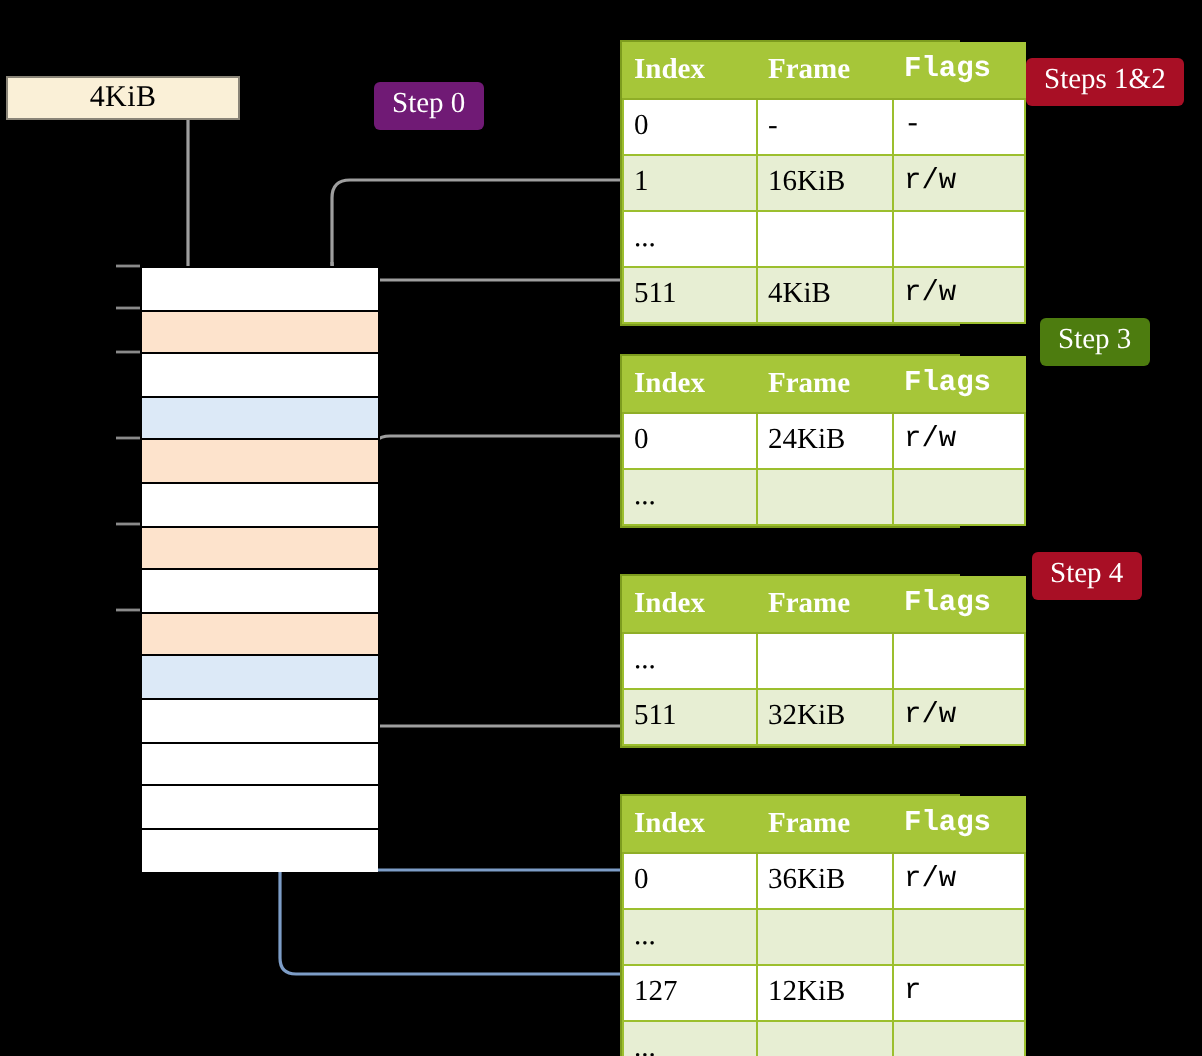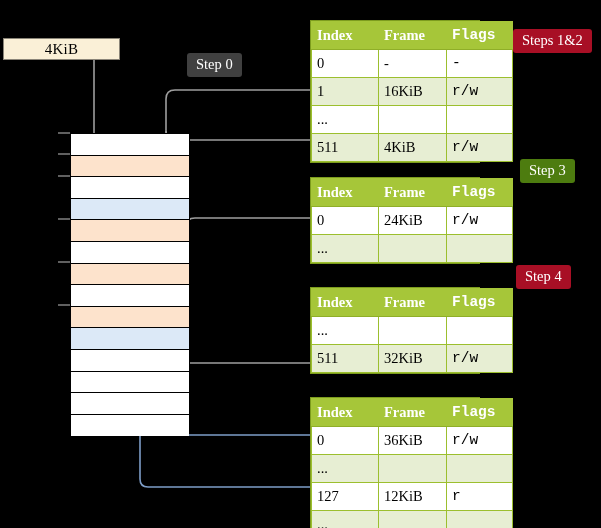--- a/index.html
+++ b/index.html
@@ -288,18 +288,18 @@
           </tr>
           <tr class="shade">
             <td class="col-index">...</td>
             <td class="col-frame"></td>
             <td class="col-flags"></td>
           </tr>
         </tbody>
       </table>
     </div>
 
-  <div class="badge" id="badge-0" style="left: 187px; top: 53px; background: #404040;">Step 0</div>
+  <div class="badge" id="badge-0" style="left: 187px; top: 41px; background: #701a75;">Step 0</div>
   <div class="badge" id="badge-1" style="left: 513px; top: 19px; background: rgb(168, 15, 37); margin-top: 10px;">Steps 1&amp;2</div>
   <div class="badge" id="badge-2" style="left: 520px; top: 159px; background: #4d7c0f;">Step 3</div>
-  <div class="badge" id="badge-3" style="left: 516px; top: 265px; background: rgb(168, 15, 37);">Step 4</div>
+  <div class="badge" id="badge-3" style="left: 516px; top: 276px; background: rgb(168, 15, 37);">Step 4</div>
 
 </div>
 
 </body></html>

